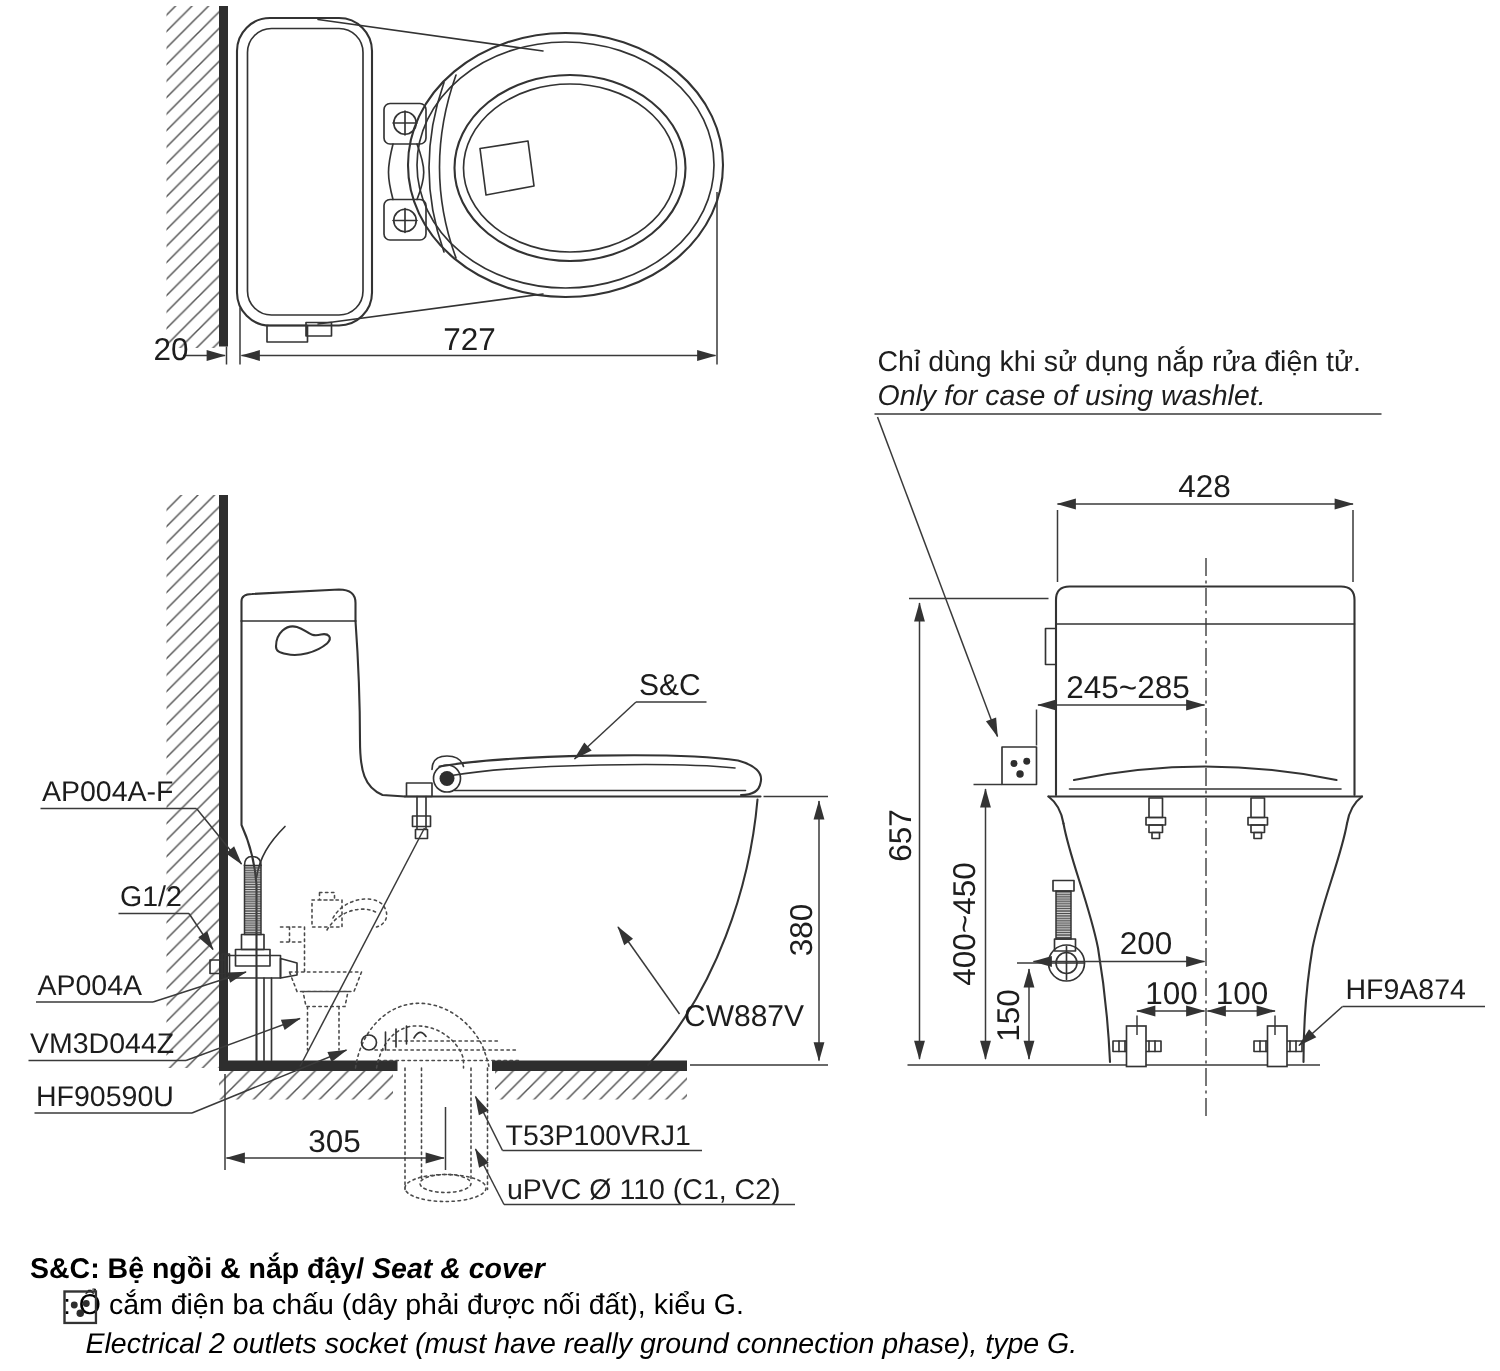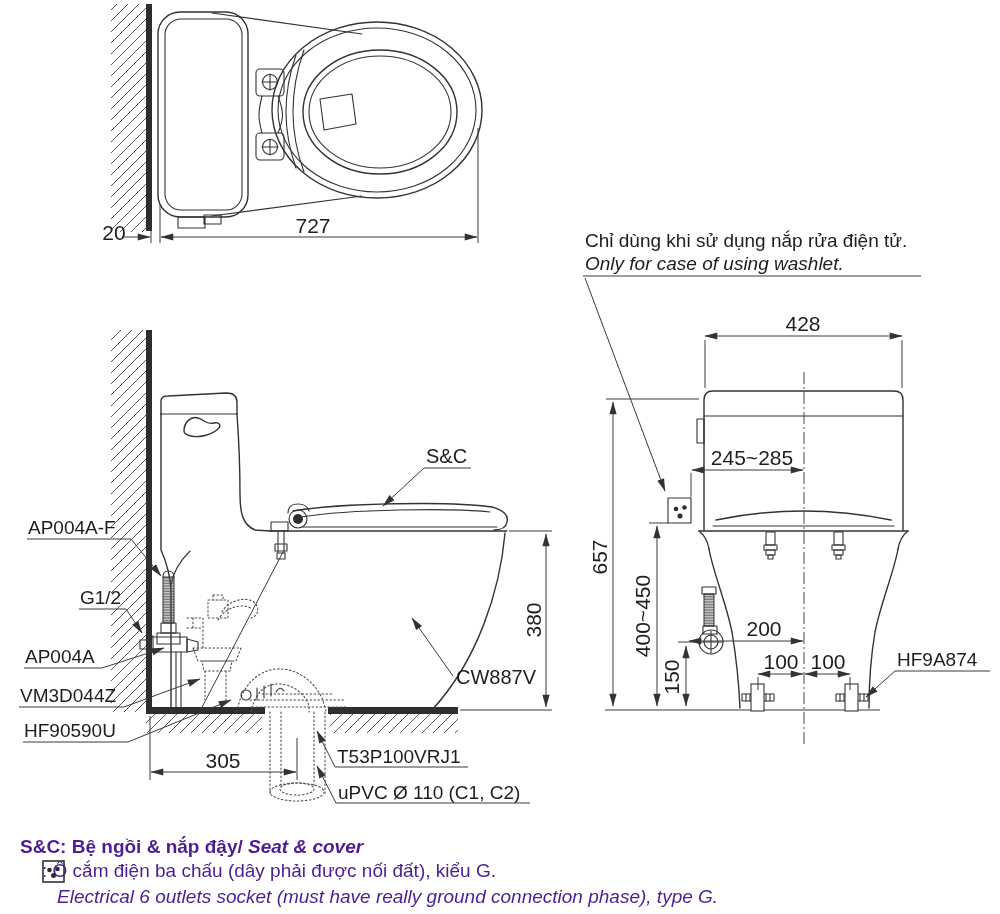--- a/index.html
+++ b/index.html
@@ -1,17 +1,17 @@
 <!DOCTYPE html>
 <html><head>
 <meta charset="utf-8">
 <style>
   html,body{margin:0;padding:0;background:#fff;}
   #stage{position:relative;width:1000px;height:914px;background:#ffffff;overflow:hidden;
-         font-family:"Liberation Sans",sans-serif;color:#4c1d95;}
+         font-family:"Liberation Sans",sans-serif;color:#000000;}
   svg{position:absolute;inset:0;}
   svg text{font-family:"Liberation Sans",sans-serif;fill:#1d1d1d;}
   .o{fill:none;stroke:#333;stroke-width:1.4;stroke-linecap:round;stroke-linejoin:round;}
   .o2{fill:none;stroke:#333;stroke-width:1.1;stroke-linecap:round;stroke-linejoin:round;}
   .d{fill:none;stroke:#3a3a3a;stroke-width:1;}
   .h{fill:none;stroke:#4a4a4a;stroke-width:1.05;stroke-dasharray:1.6 2.4;stroke-linecap:round;}
   .cl{fill:none;stroke:#4a4a4a;stroke-width:1;stroke-dasharray:12 3 2 3;}
   .solidfill{fill:#2e2e2e;stroke:none;}
   .lbl{font-size:19px;}
   .dim{font-size:21px;}
@@ -267,15 +267,15 @@
   </div>
   <div class="row" id="lg2" style="left:42px;top:860px;">
     <svg width="23" height="23" viewBox="0 0 23 23">
       <rect x="1" y="1" width="21" height="21" fill="none" stroke="#333" stroke-width="1.6"></rect>
       <circle cx="7.5" cy="10" r="2.3" fill="#2e2e2e"></circle>
       <circle cx="15.5" cy="9" r="2.3" fill="#2e2e2e"></circle>
       <circle cx="11.5" cy="15.5" r="2.5" fill="#2e2e2e"></circle>
     </svg>
     <span>: Ổ cắm điện ba chấu (dây phải được nối đất), kiểu G.</span>
   </div>
-  <div class="row ital" style="left:57px;top:886px;">Electrical 6 outlets socket (must have really ground connection phase), type G.</div>
+  <div class="row ital" style="left:57px;top:886px;">Electrical 2 outlets socket (must have really ground connection phase), type G.</div>
 </div>
 </div>
 
 </body></html>

